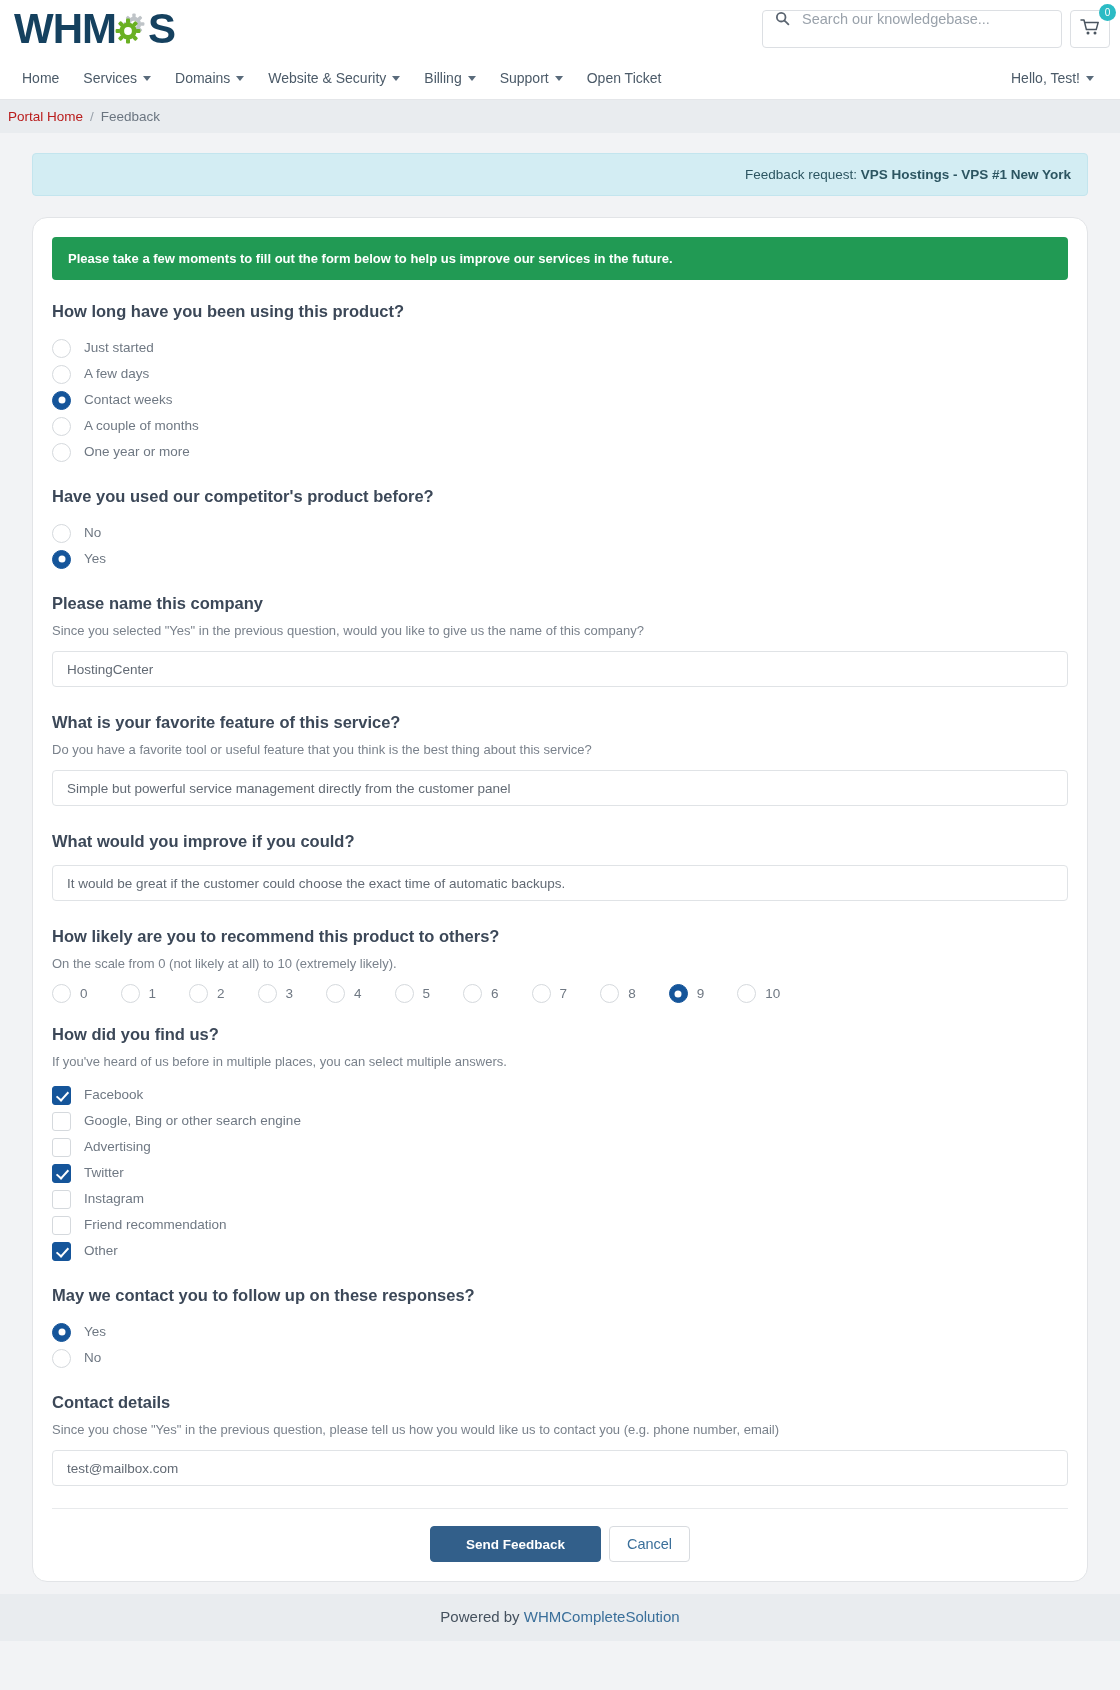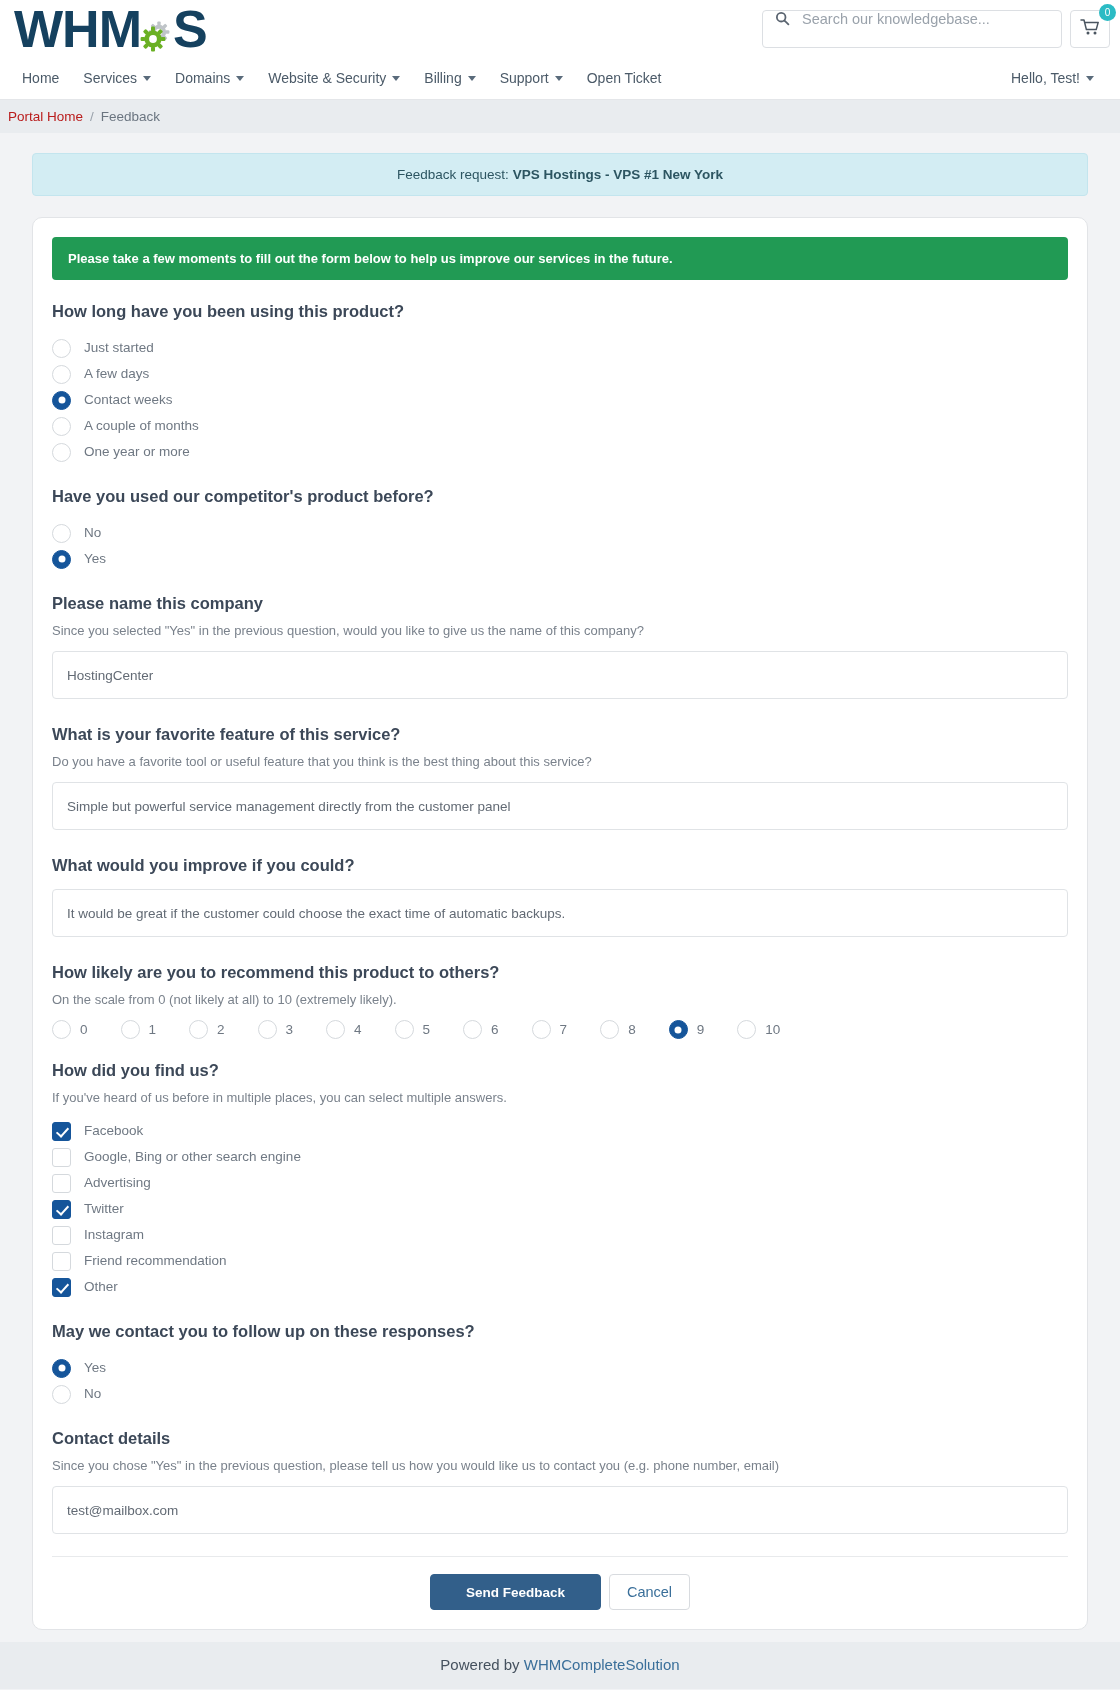--- a/index.html
+++ b/index.html
@@ -14,21 +14,21 @@
   
   .top-header {
     background: #ffffff;
     height: 57px;
     display: flex;
     align-items: center;
     padding: 0 0 0 8px;
     position: relative;
   }
   .logo {
-    font-size: 52px;
+    font-size: 42px;
     font-weight: bold;
     color: #15415f;
     letter-spacing: -1px;
     display: flex;
     align-items: center;
     line-height: 1;
     padding-left: 6px;
   }
   .logo .gear-wrap {
     position: relative;
@@ -141,30 +141,30 @@
     padding: 0 32px;
     background: #f2f3f5;
     padding-bottom: 0;
   }
   .alert-info {
     margin-top: 20px;
     background: #d3edf3;
     border: 1px solid #c3e5ee;
     border-radius: 4px;
     padding: 13px 16px;
-    text-align: center;
+    text-align: right;
     font-size: 13.5px;
     color: #2c5561;
   }
   .alert-info b { font-weight: bold; }
 
   .card {
     background: #ffffff;
     border: 1px solid #e2e4e7;
-    border-radius: 10px;
+    border-radius: 15px;
     margin-top: 21px;
     padding: 19px;
   }
   .alert-success {
     background: #219a54;
     color: #ffffff;
     border-radius: 4px;
     padding: 14px 16px;
     font-size: 13px;
     font-weight: bold;
@@ -242,21 +242,21 @@
     left: 6px; top: 2px;
     width: 5px; height: 10px;
     border: solid #fff;
     border-width: 0 2px 2px 0;
     transform: rotate(42deg);
   }
 
   
   .form-input {
     width: 100%;
-    height: 48px;
+    height: 36px;
     border: 1px solid #e0e3e6;
     border-radius: 4px;
     padding: 0 14px;
     font-size: 13.5px;
     color: #626a74;
     font-family: "Liberation Sans", sans-serif;
     outline: none;
     background: #fff;
     margin-bottom: 4px;
   }

